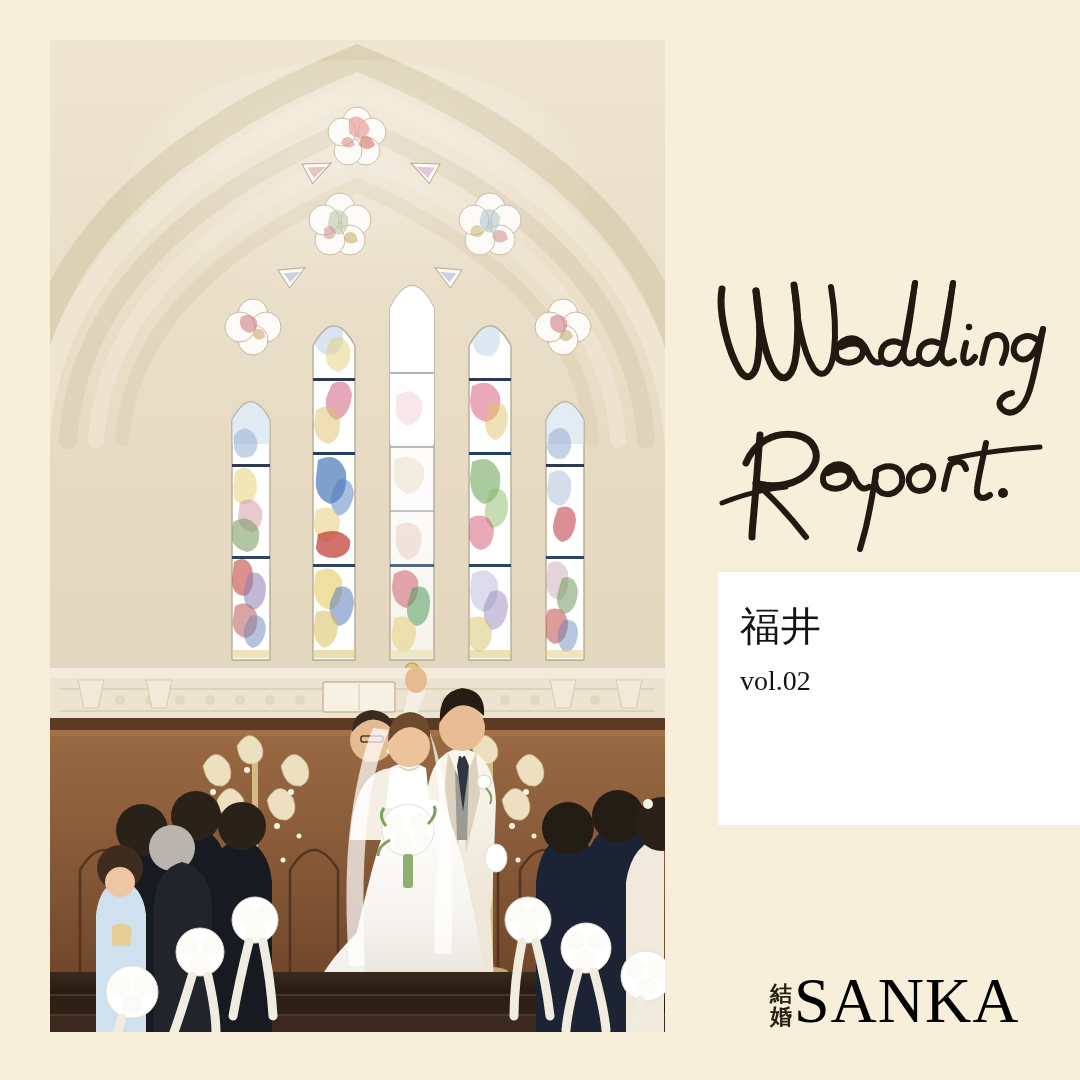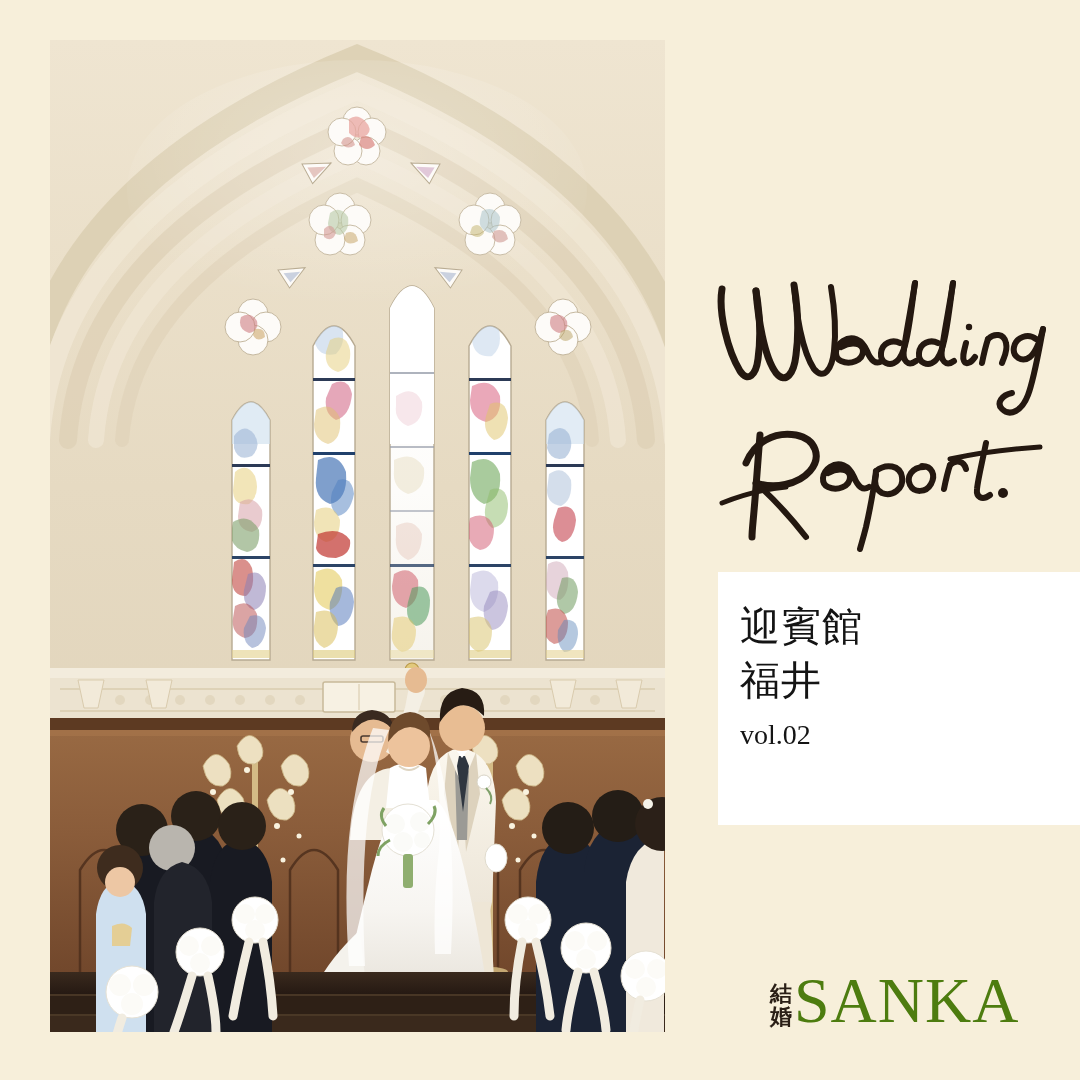--- a/index.html
+++ b/index.html
@@ -88,21 +88,21 @@
     font-size: 22px;
     line-height: 23px;
     font-weight: 700;
     color: #2a1f16;
     letter-spacing: 0;
   }
   #logo-word {
     font-family: "Liberation Serif", serif;
     font-size: 64px;
     line-height: 58px;
-    color: #4d7c0f;
+    color: #000000;
     letter-spacing: 1px;
   }
 </style>
 </head>
 <body>
 
 <div id="poster">
 
   <div id="photo">
     <svg viewBox="0 0 615 992" preserveAspectRatio="none" role="img">
@@ -657,21 +657,20 @@
 
         <path d="M286 188 C282 208 278 224 277 234 C276 242 282 246 290 240" stroke-width="6"></path>
         <path d="M250 204 C278 198 310 194 340 192" stroke-width="5"></path>
 
         <circle cx="303" cy="238" r="5" fill="#241810" stroke="none"></circle>
       </g>
     </svg>
   </div>
 
   <div id="info-box">
-    <div class="info-line">迎賓館</div>
     <div class="info-line">福井</div>
     <div class="info-line vol">vol.02</div>
   </div>
 
   <div id="logo">
     <div id="logo-kanji">
       <span>結</span>
       <span>婚</span>
     </div>
     <div id="logo-word">SANKA</div>

